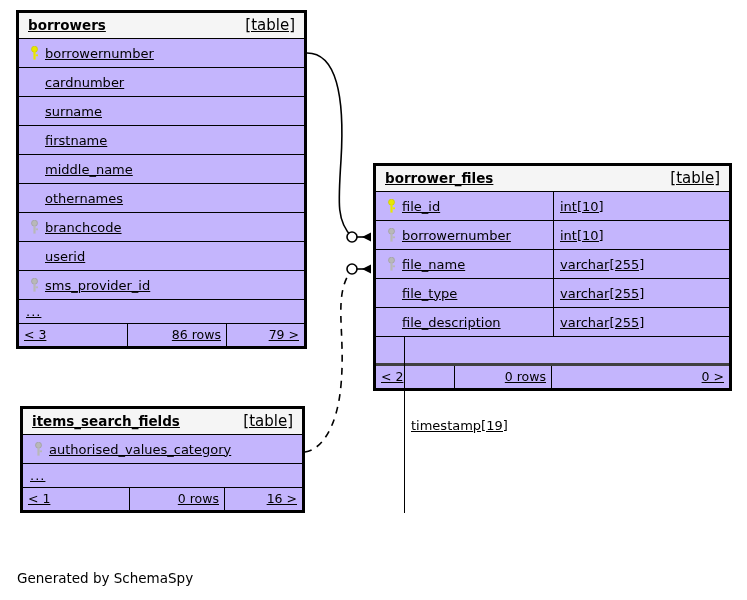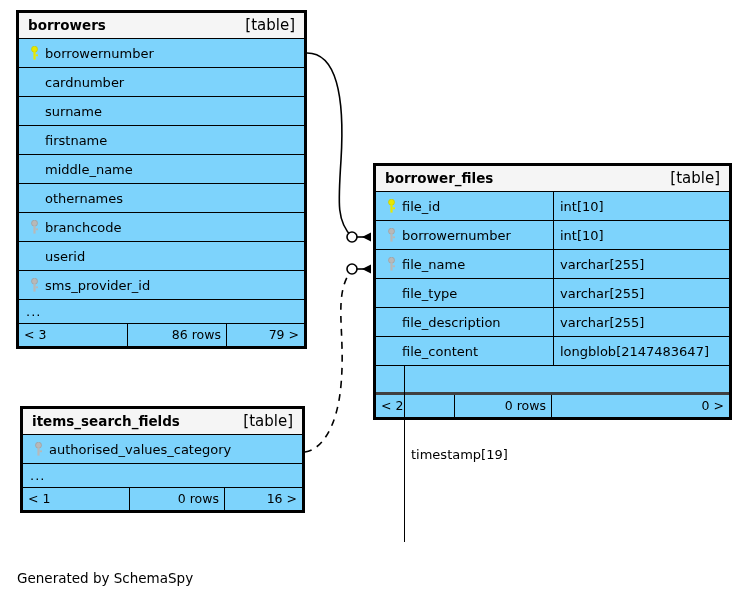--- a/index.html
+++ b/index.html
@@ -30,25 +30,26 @@
     width: 747px;
     height: 600px;
     z-index: 1;
     pointer-events: none;
   }
 
   
   .entity {
     position: absolute;
     z-index: 2;
-    background: #7dd3fc;
+    background: #c4b5fd;
     border: 3px solid #000000;
     box-sizing: border-box;
     font-size: 13px;
     line-height: 1;
+    text-decoration: underline;
   }
 
   .entity-header {
     display: flex;
     align-items: center;
     justify-content: space-between;
     background: #f5f5f5;
     border-bottom: 1px solid #000000;
     padding: 0 9px;
     height: 26px;
@@ -352,27 +353,20 @@
       </div>
 
       <div class="row">
         <div class="col-name">
           <span class="keyslot"></span>
           <span class="col-label">file_description</span>
         </div>
         <div class="col-type">varchar[255]</div>
       </div>
 
-      <div class="row">
-        <div class="col-name">
-          <span class="keyslot"></span>
-          <span class="col-label">file_content</span>
-        </div>
-        <div class="col-type">longblob[2147483647]</div>
-      </div>
 
       <div class="row">
         <div class="col-name">
           <span class="keyslot"></span>
           <span class="col-label">date_uploaded</span>
         </div>
         <div class="col-type">timestamp[19]</div>
       </div>
     </div>
 

